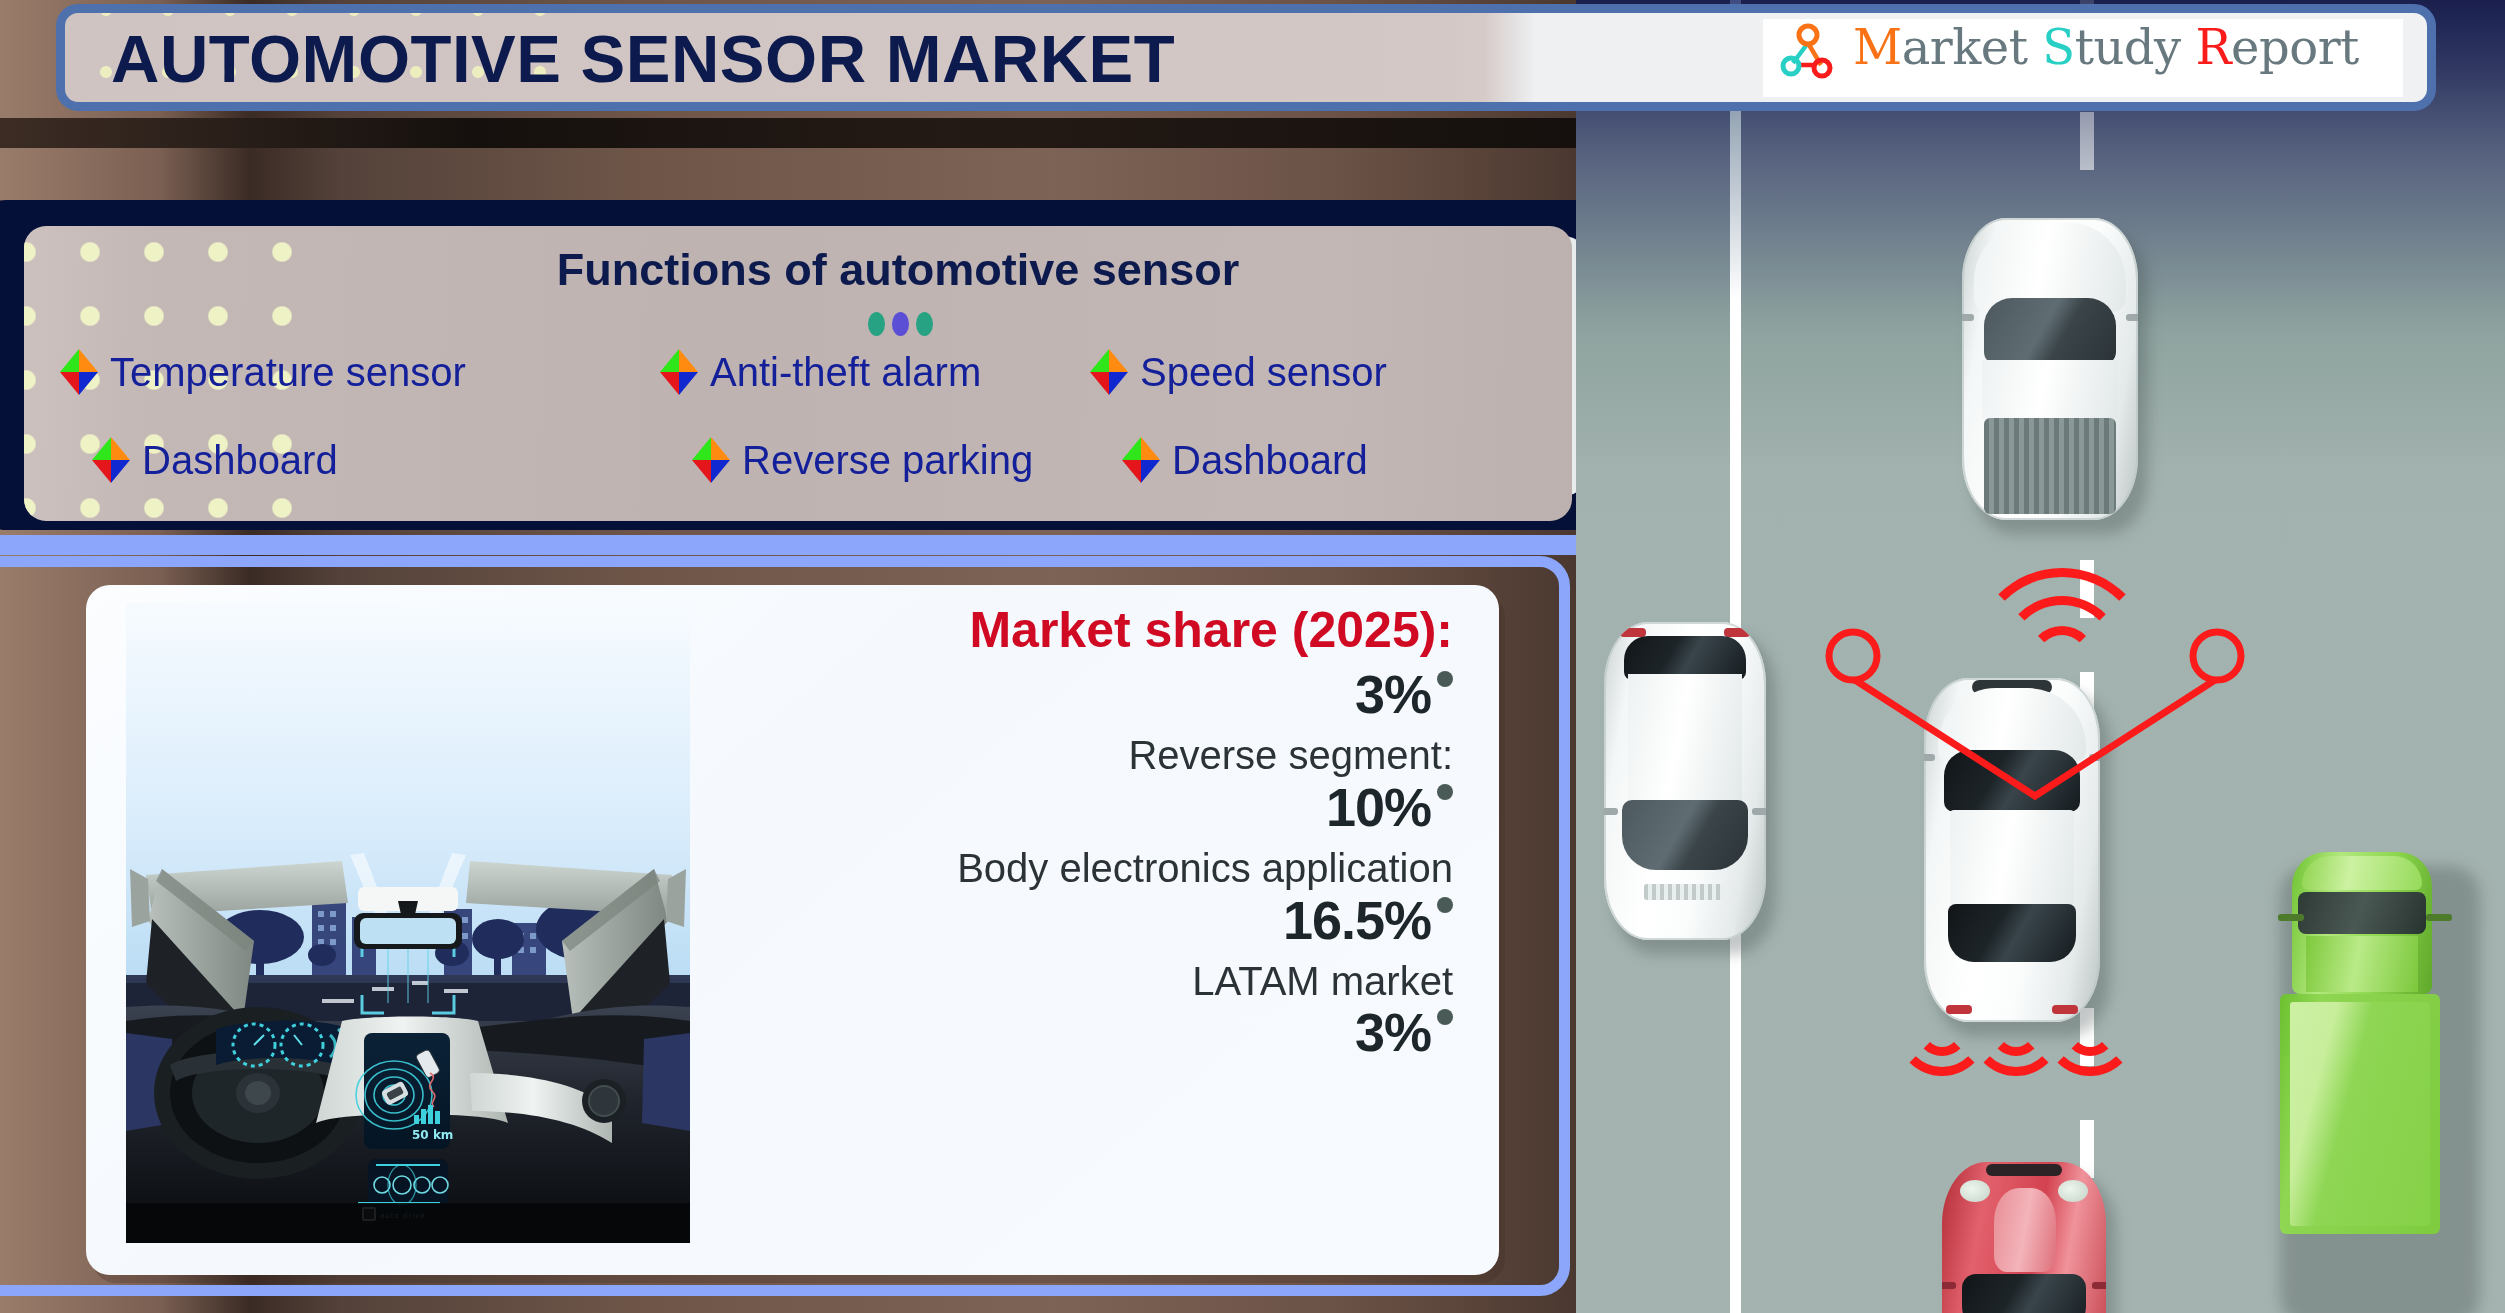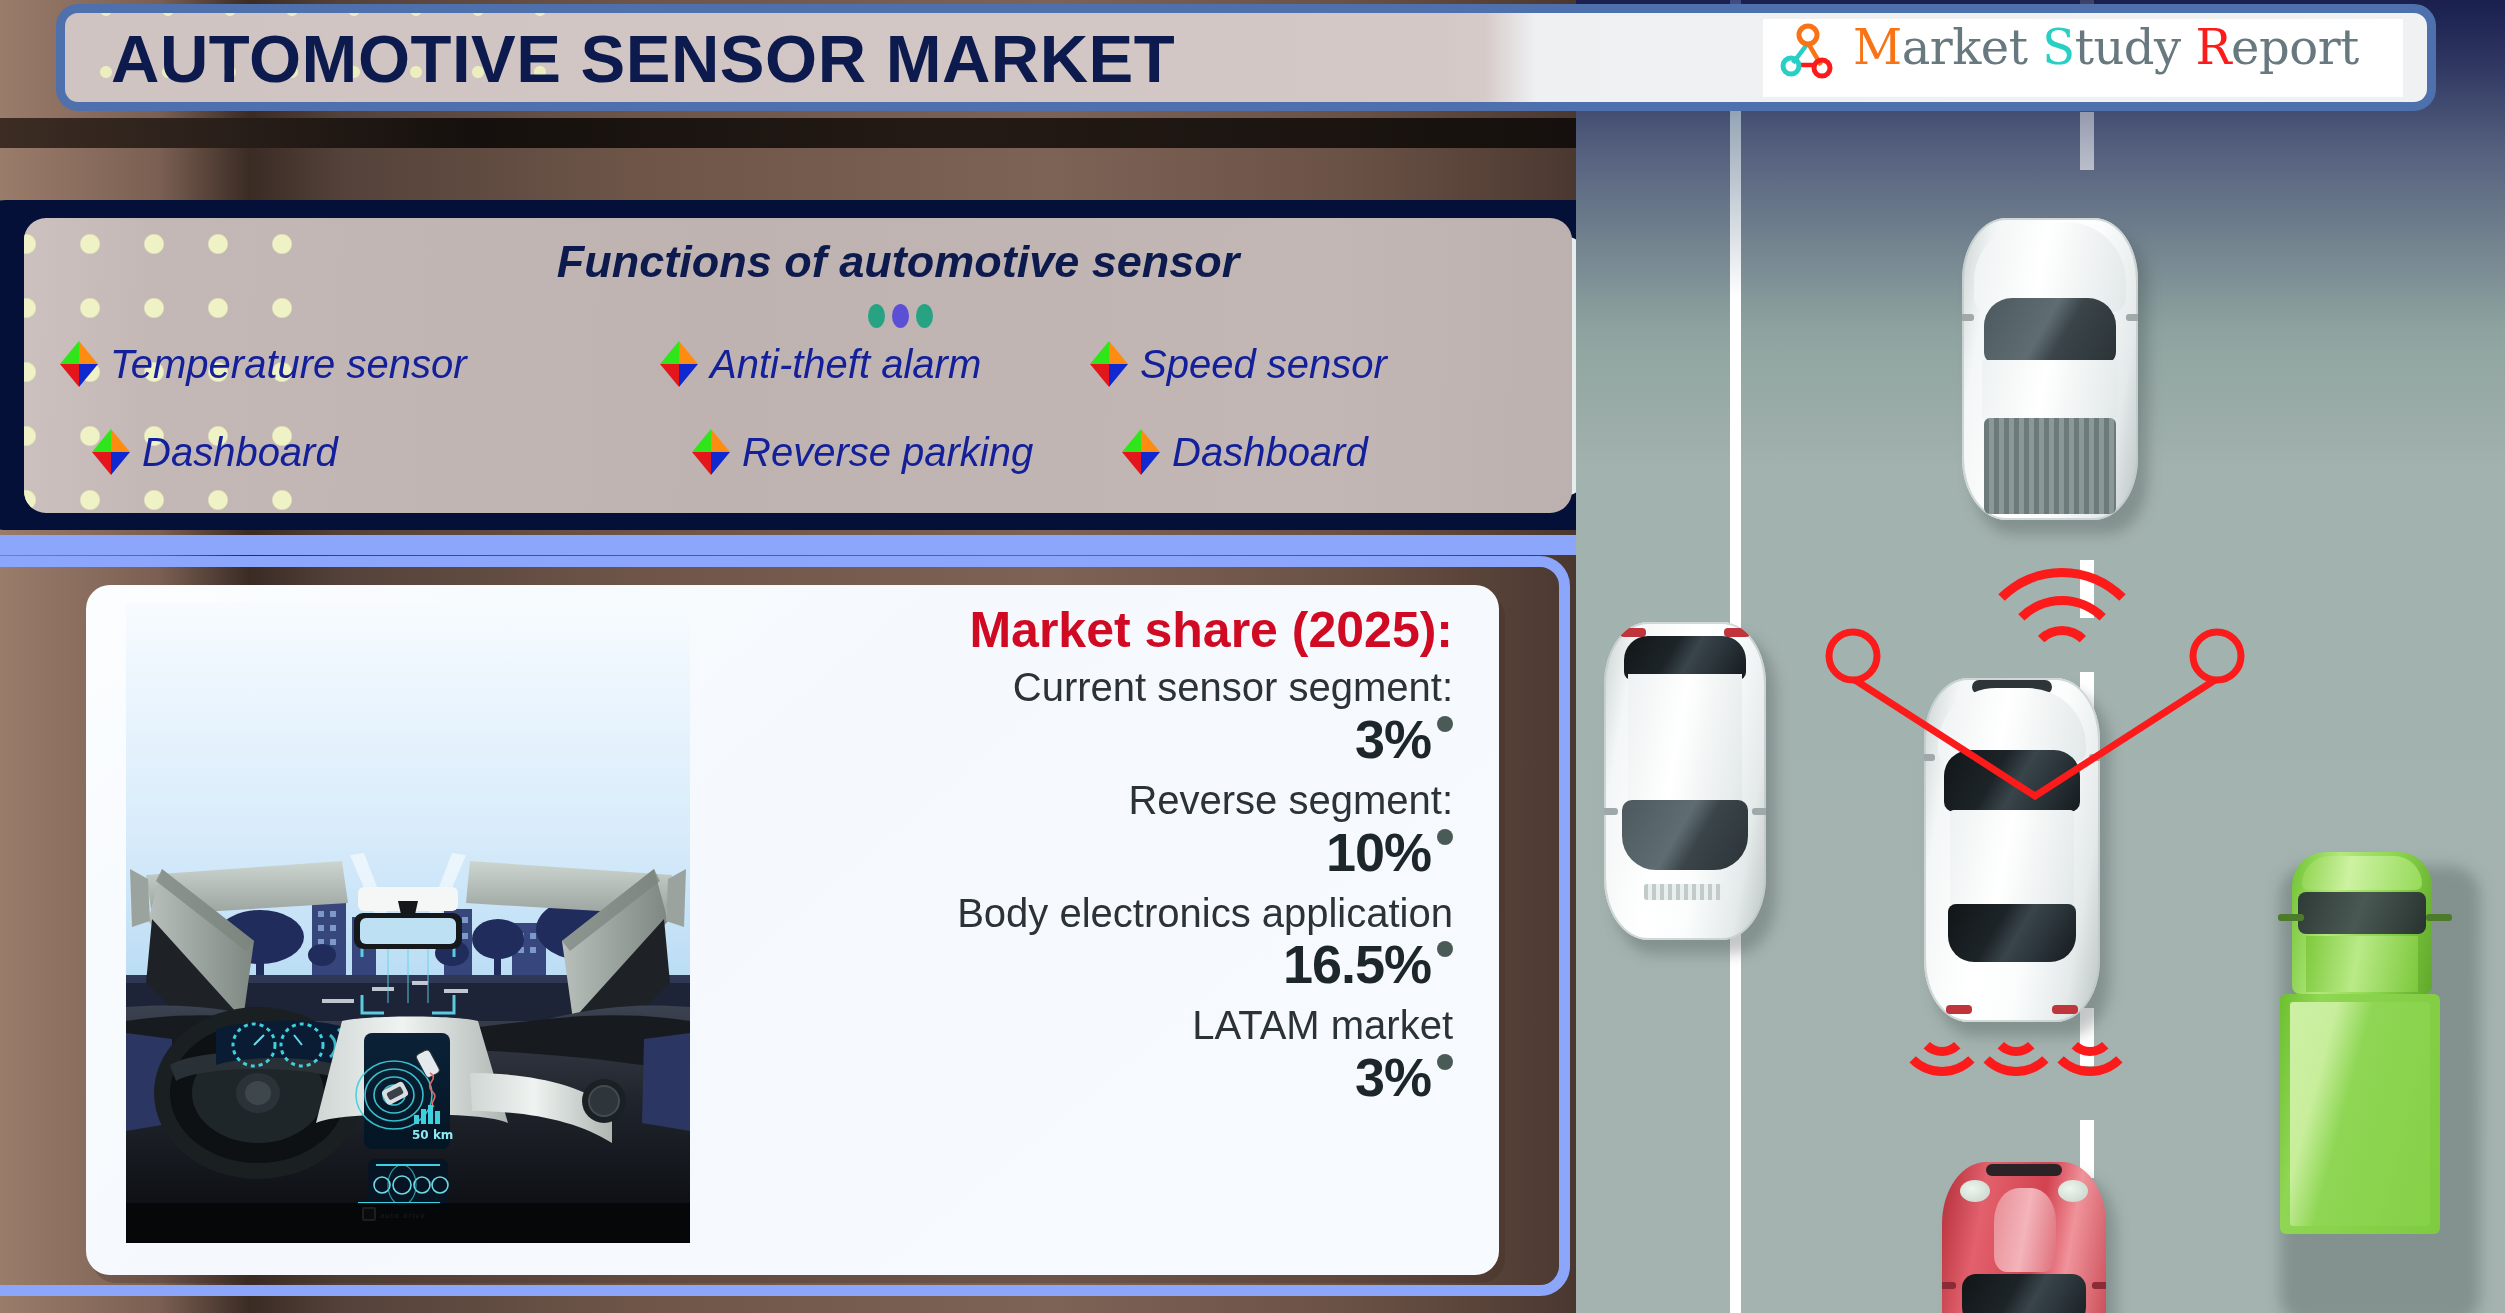--- a/index.html
+++ b/index.html
@@ -193,28 +193,27 @@
   .fn-frame-white {
     position: absolute;
     left: 30px; top: 236px;
     width: 1556px; height: 260px;
     background: #e7eced;
     border-radius: 22px;
     z-index: 6;
   }
   .fn-card {
     position: absolute;
-    left: 24px; top: 218px;
+    left: 24px; top: 226px;
     width: 1548px; height: 295px;
     background: linear-gradient(92deg,
         #cdc1bf 0px, #c4b8b6 130px, #bfb3b1 700px, #c3b7b5 1300px, #bdb1af 100%);
     border-radius: 22px;
     overflow: hidden;
     z-index: 7;
-    font-style: italic;
   }
   .fn-card .dots-layer {
     position: absolute; left: 0; top: 0; width: 300px; height: 100%;
     background-image: radial-gradient(circle, #eff2c4 9px, rgba(239,242,196,0) 10.5px);
     background-size: 64px 64px;
     background-position: 34px -6px;
   }
   .fn-heading {
     position: absolute;
     left: 0; right: 0; top: 18px;
@@ -740,21 +739,20 @@
             <line x1="232" y1="600" x2="252" y2="600" stroke="#3fd0dd" stroke-width="2"></line>
 
             <rect x="0" y="600" width="564" height="40" fill="#050709" opacity=".9"></rect>
           </svg>
         </div>
       </div>
 
       <div class="ms-right">
         <div class="ms-title">Market share (2025):</div>
 
-        <div class="ms-label">Current sensor segment:</div>
         <div class="ms-value-row">
           <span class="ms-value">3%</span>
           <span class="ms-dot"></span>
         </div>
 
         <div class="ms-label">Reverse segment:</div>
         <div class="ms-value-row">
           <span class="ms-value">10%</span>
           <span class="ms-dot"></span>
         </div>

